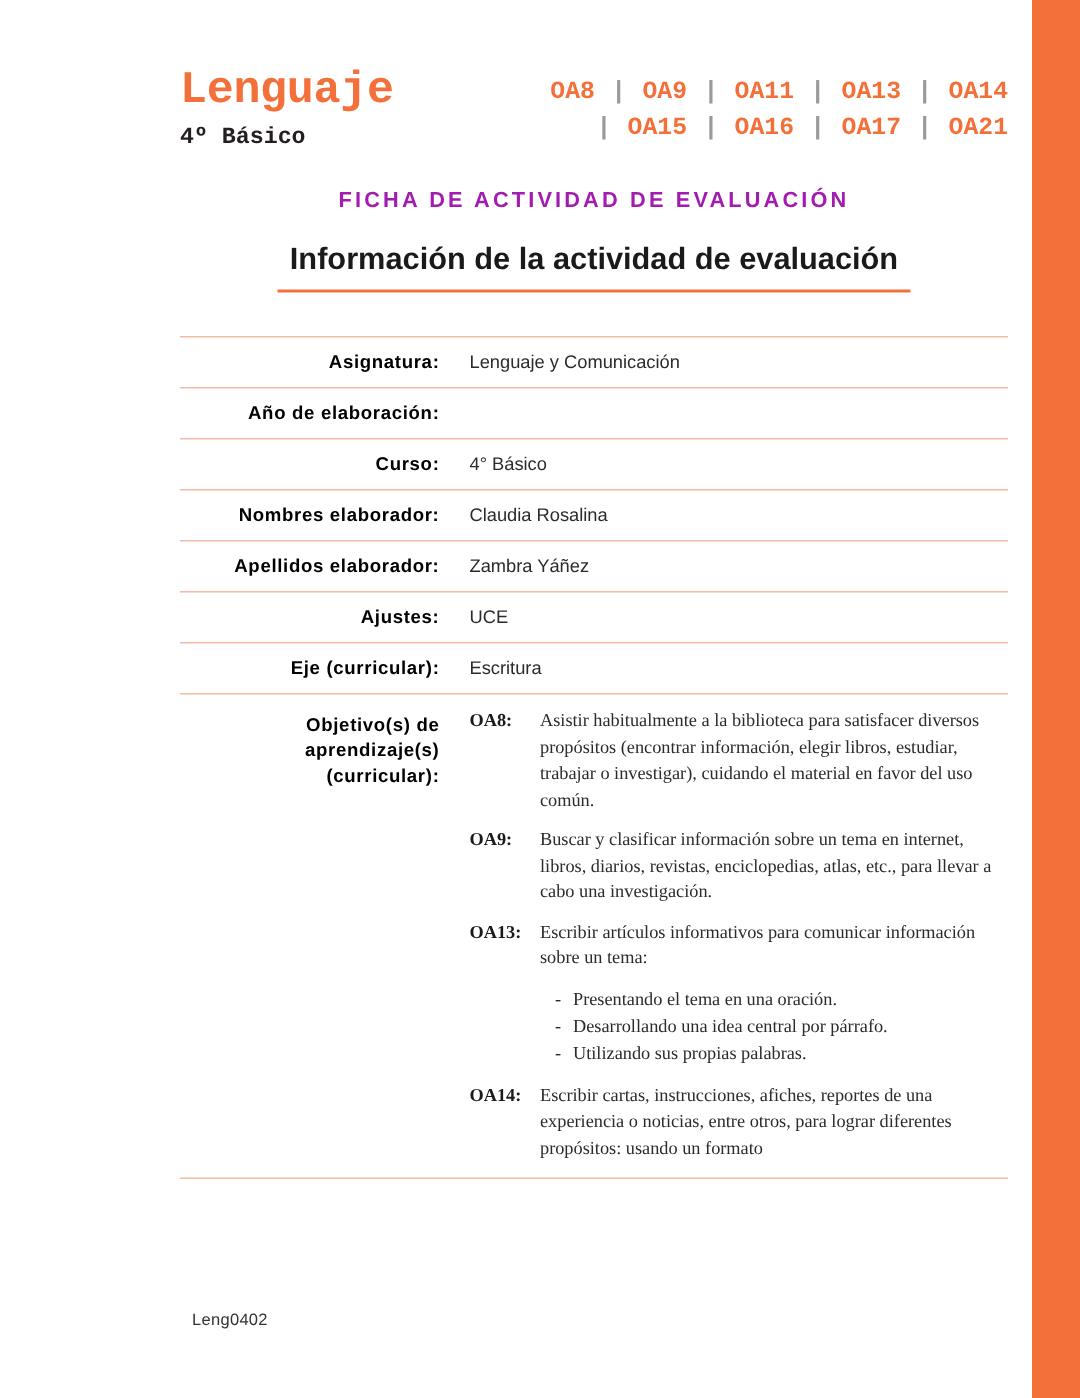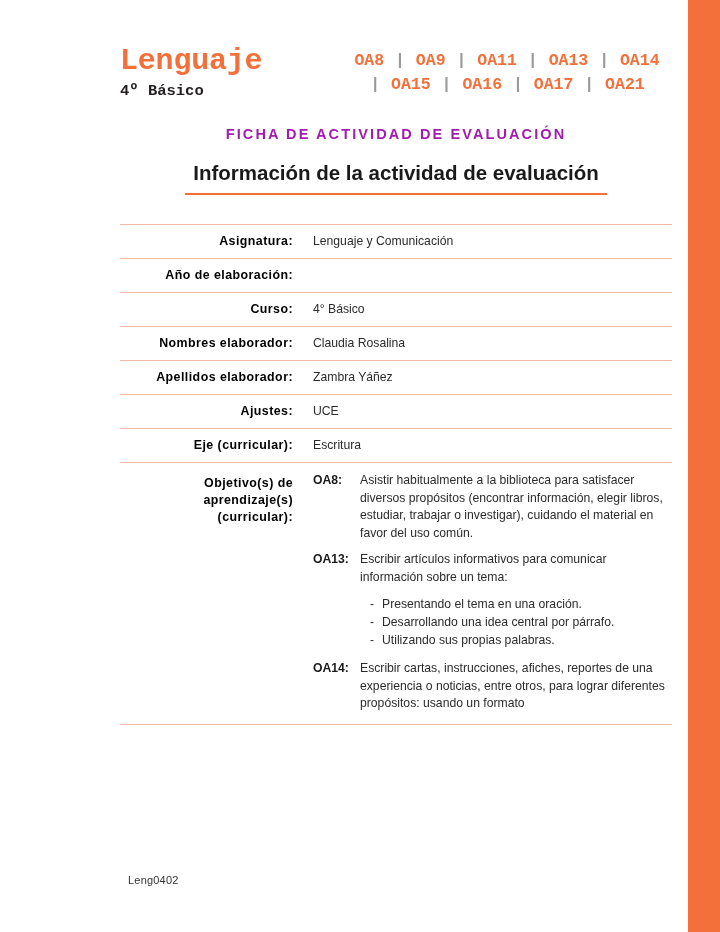--- a/index.html
+++ b/index.html
@@ -61,21 +61,21 @@
     font-weight: bold;
     color: #231F20;
     line-height: 20px;
     margin-top: 3px;
   }
   .header-right {
     position: absolute;
     right: 0;
     top: 5px;
     width: 330px;
-    text-align: center;
+    text-align: right;
     font-size: 16.5px;
     font-weight: bold;
     line-height: 24px;
     color: #F4703A;
   }
   .oa-sep {
     color: #9a9a9a;
     font-weight: bold;
     padding: 0 1px;
   }
@@ -143,20 +143,21 @@
     line-height: 17px;
   }
 
   
   .row-objectives .row-label {
     padding-top: 12px;
   }
   .row-objectives .row-value {
     padding-top: 9px;
     padding-bottom: 10px;
+    font-family: Liberation Serif, serif;
   }
   .oa-item {
     display: flex;
     margin-bottom: 9px;
   }
   .oa-item:last-child {
     margin-bottom: 1px;
   }
   .oa-code {
     flex: 0 0 47px;
@@ -256,20 +257,26 @@
         <div class="row-label">
           <div>Objetivo(s) de</div>
           <div>aprendizaje(s)</div>
           <div>(curricular):</div>
         </div>
         <div class="row-value">
           <div class="oa-item">
             <div class="oa-code">OA8:</div>
             <div class="oa-text">
               <div>Asistir habitualmente a la biblioteca para satisfacer diversos propósitos (encontrar información, elegir libros, estudiar, trabajar o investigar), cuidando el material en favor del uso común.</div>
+            </div>
+          </div>
+          <div class="oa-item">
+            <div class="oa-code">OA9:</div>
+            <div class="oa-text">
+              <div>Buscar y clasificar información sobre un tema en internet, libros, diarios, revistas, enciclopedias, atlas, etc., para llevar a cabo una investigación.</div>
             </div>
           </div>
           <div class="oa-item">
             <div class="oa-code">OA13:</div>
             <div class="oa-text">
               <div>Escribir artículos informativos para comunicar información sobre un tema:</div>
               <ul class="oa-sublist">
                 <li><span class="dash">-</span><span>Presentando el tema en una oración.</span></li>
                 <li><span class="dash">-</span><span>Desarrollando una idea central por párrafo.</span></li>
                 <li><span class="dash">-</span><span>Utilizando sus propias palabras.</span></li>

